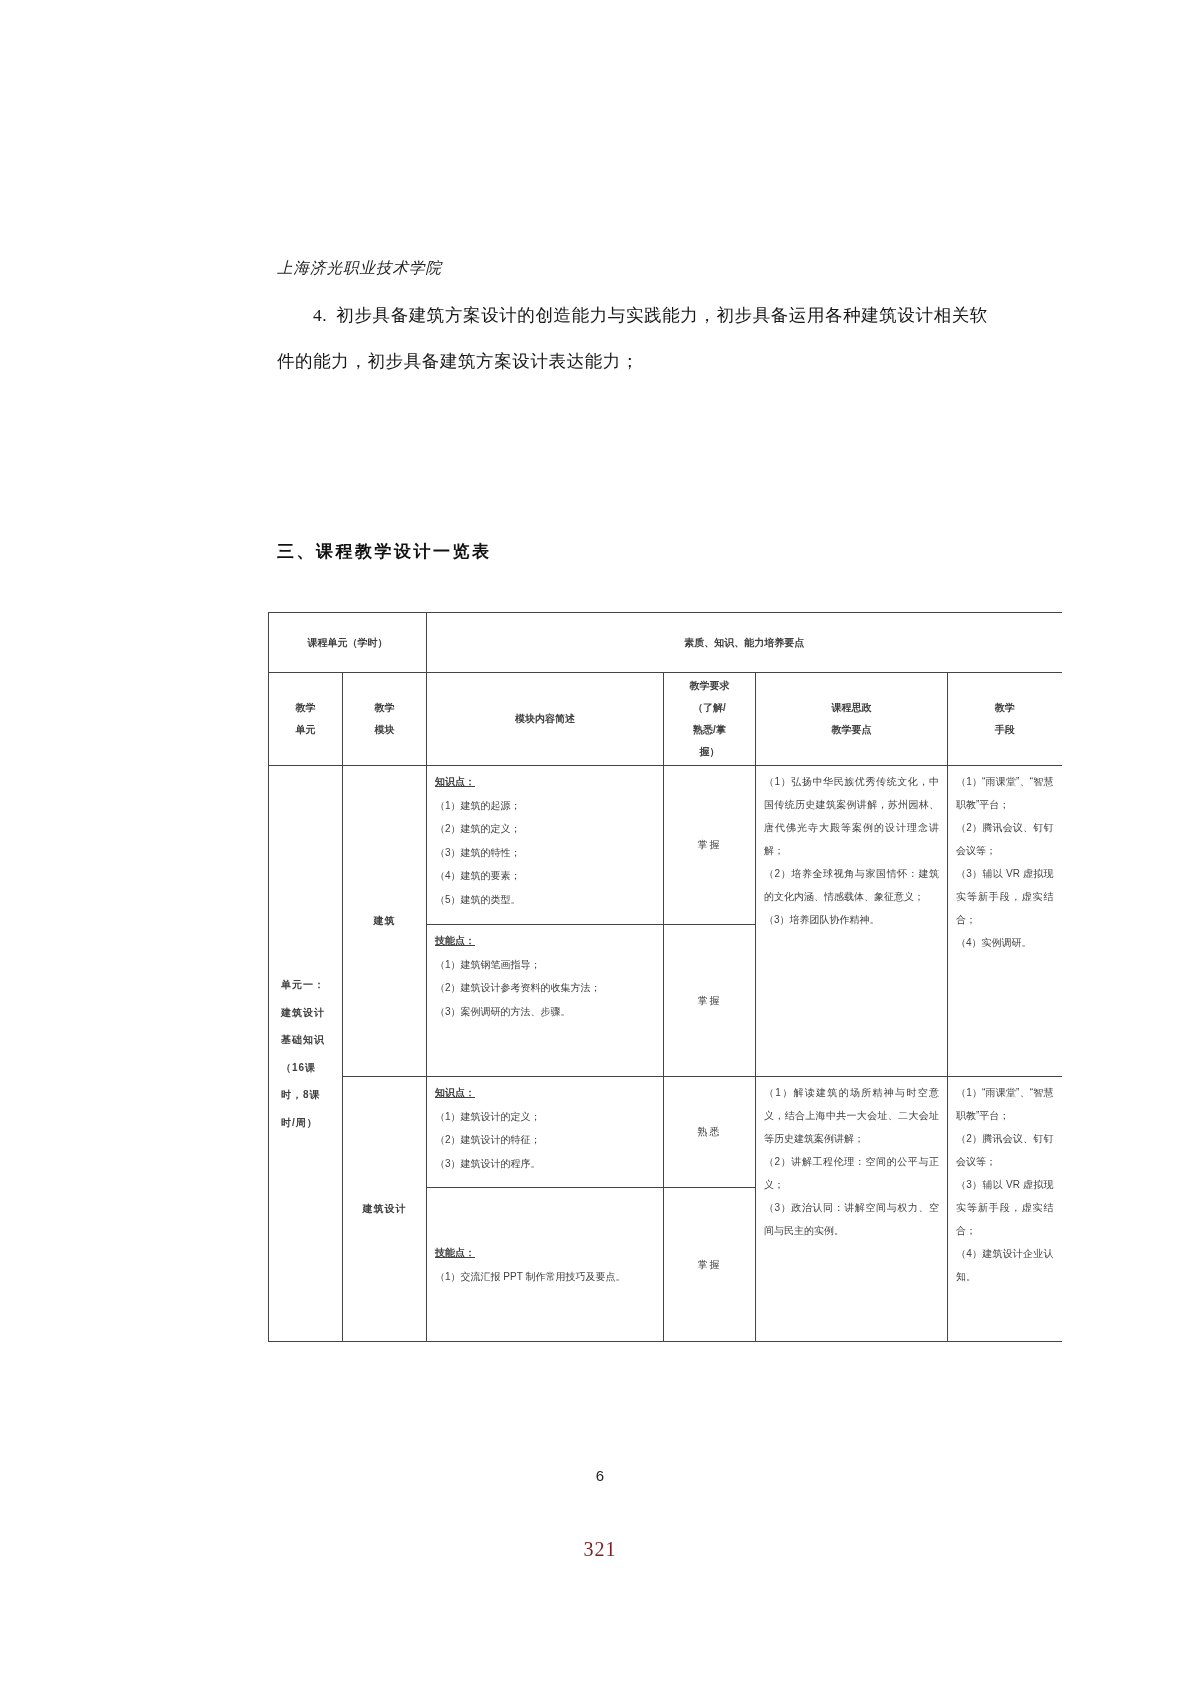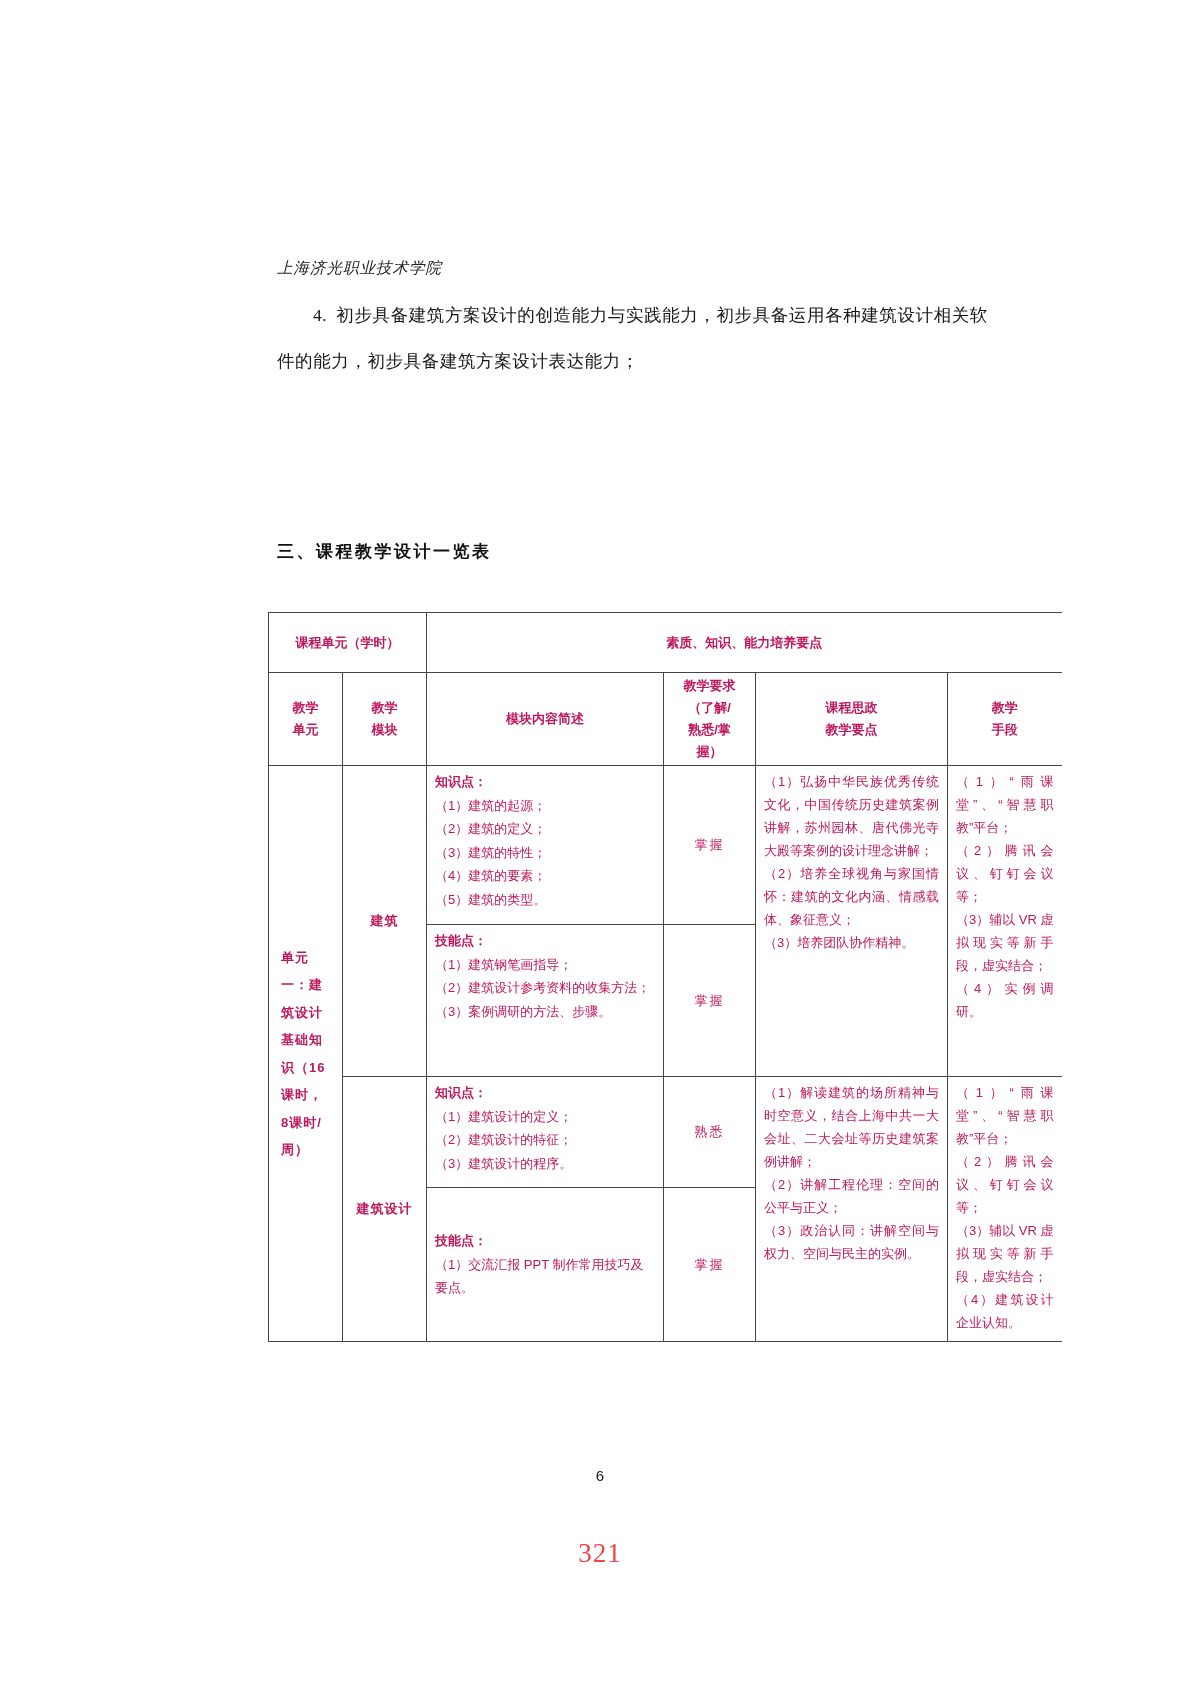--- a/index.html
+++ b/index.html
@@ -22,51 +22,51 @@
   .title {
     position:absolute; left:277px; top:540px; margin:0;
     font-size:17px; font-weight:bold; letter-spacing:2.5px; color:#111;
   }
   table.tbl {
     position:absolute; left:268px; top:612px; width:793px;
     border-collapse:collapse; table-layout:fixed;
   }
   .tbl td {
     border:1px solid #454545; vertical-align:top;
-    padding:4px 8px; font-size:13px; line-height:23.5px;
-    word-break:break-all; color:#be185d;
+    padding:4px 8px; font-size:10px; line-height:23.5px;
+    word-break:break-all; color:#404040;
   }
   .tbl td.noright { border-right:none; }
   tr.h1 > td { height:55px; }
   tr.h2 > td { height:83px; }
   tr.r1 > td { height:150px; }
   tr.r2 > td { height:143px; }
   tr.r3 > td { height:102px; }
   tr.r4 > td { height:145px; }
   .hd {
     font-weight:bold; text-align:center; vertical-align:middle !important;
     white-space:pre-line; padding:2px 3px !important; line-height:22px !important;
   }
   .req { text-align:center; vertical-align:middle !important; letter-spacing:2px; }
-  .label { font-weight:bold; }
+  .label { font-weight:bold;text-decoration:underline; }
   .items { white-space:pre-line; }
   .ideology, .methods { white-space:pre-line; line-height:23px !important; text-align:justify; }
   .unitcell {
     font-weight:bold; vertical-align:middle !important;
     padding:4px 12px !important; line-height:27.5px !important; letter-spacing:1px;
   }
   .modcell { font-weight:bold; text-align:center; vertical-align:middle !important; letter-spacing:1px; }
   .vmid { vertical-align:middle !important; }
   .pg-small {
     position:absolute; top:1467px; left:0; width:1200px; text-align:center;
     font-size:15px; color:#222;
   }
   .pg-large {
     position:absolute; top:1538px; left:0; width:1200px; text-align:center;
-    font-family:"Liberation Serif", serif; font-size:27px; color:#ef4444; letter-spacing:1px;
+    font-family:"Liberation Serif", serif; font-size:20px; color:#7f1d1d; letter-spacing:1px;
   }
 </style>
 </head>
 <body>
 
 <div class="page">
 
   <div class="school">上海济光职业技术学院</div>
 
   <div class="paras">

